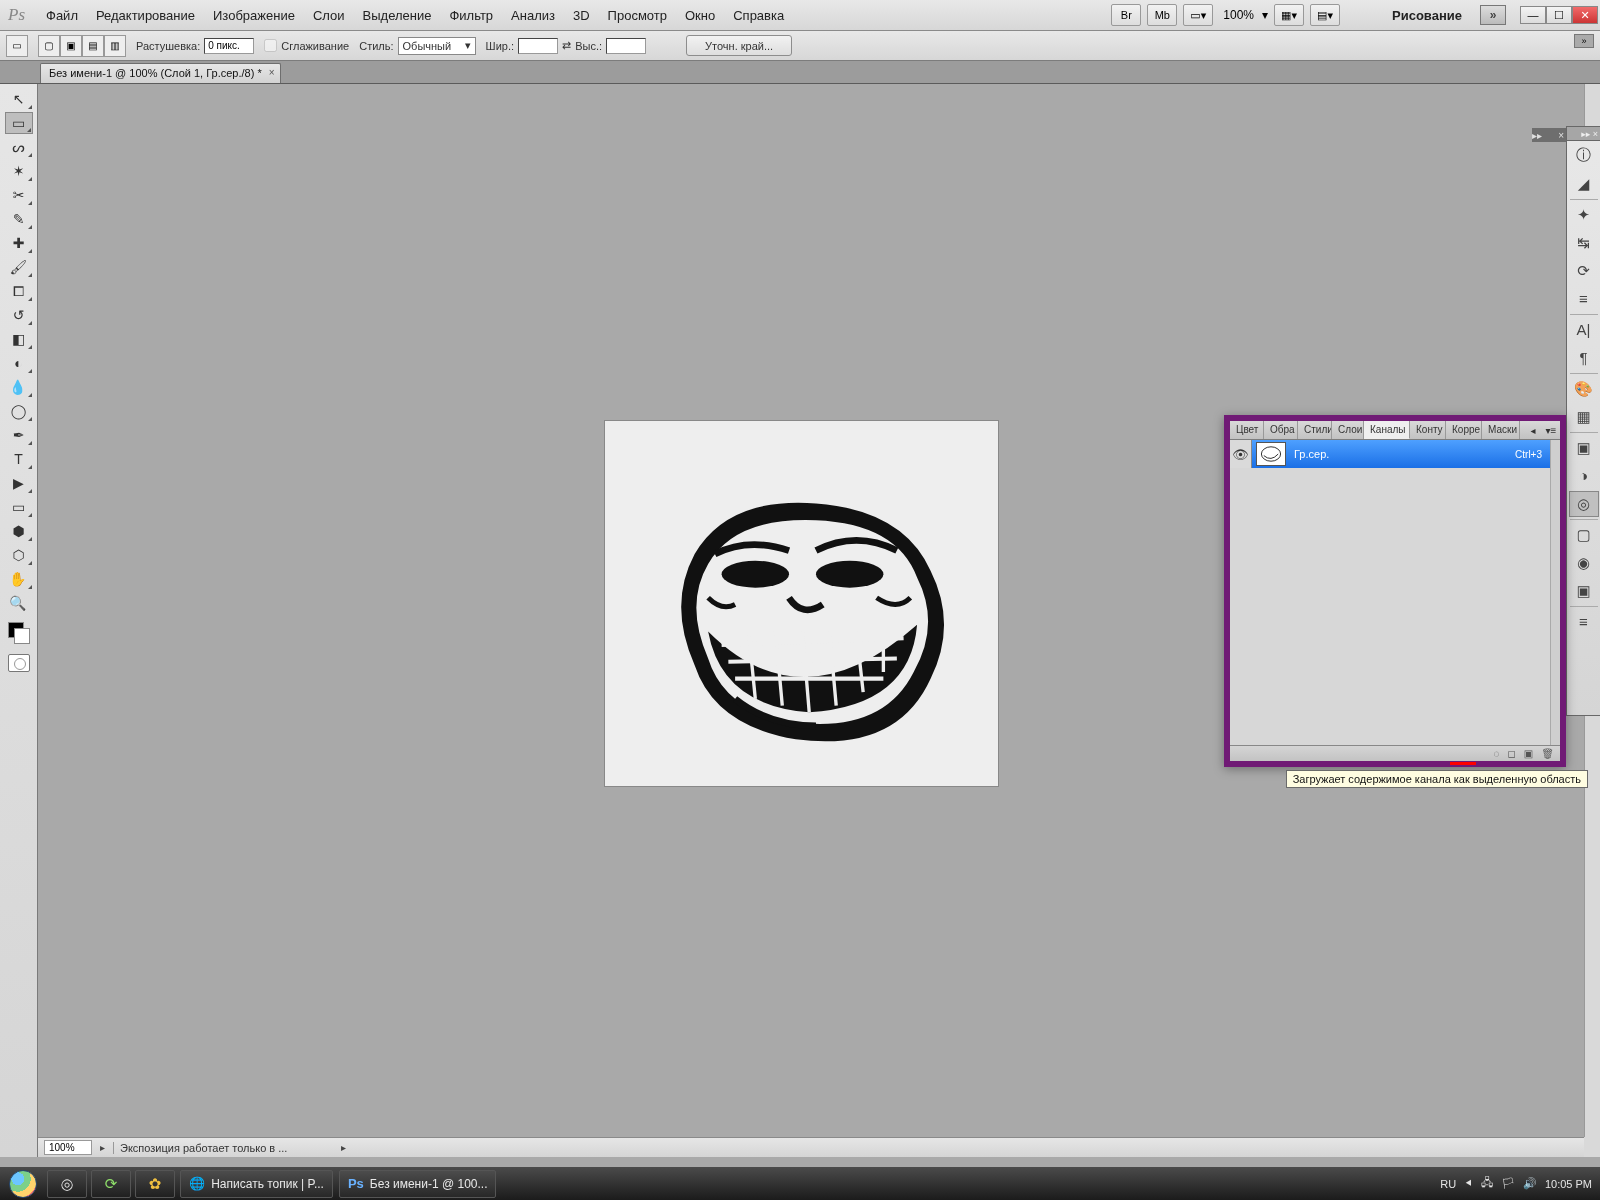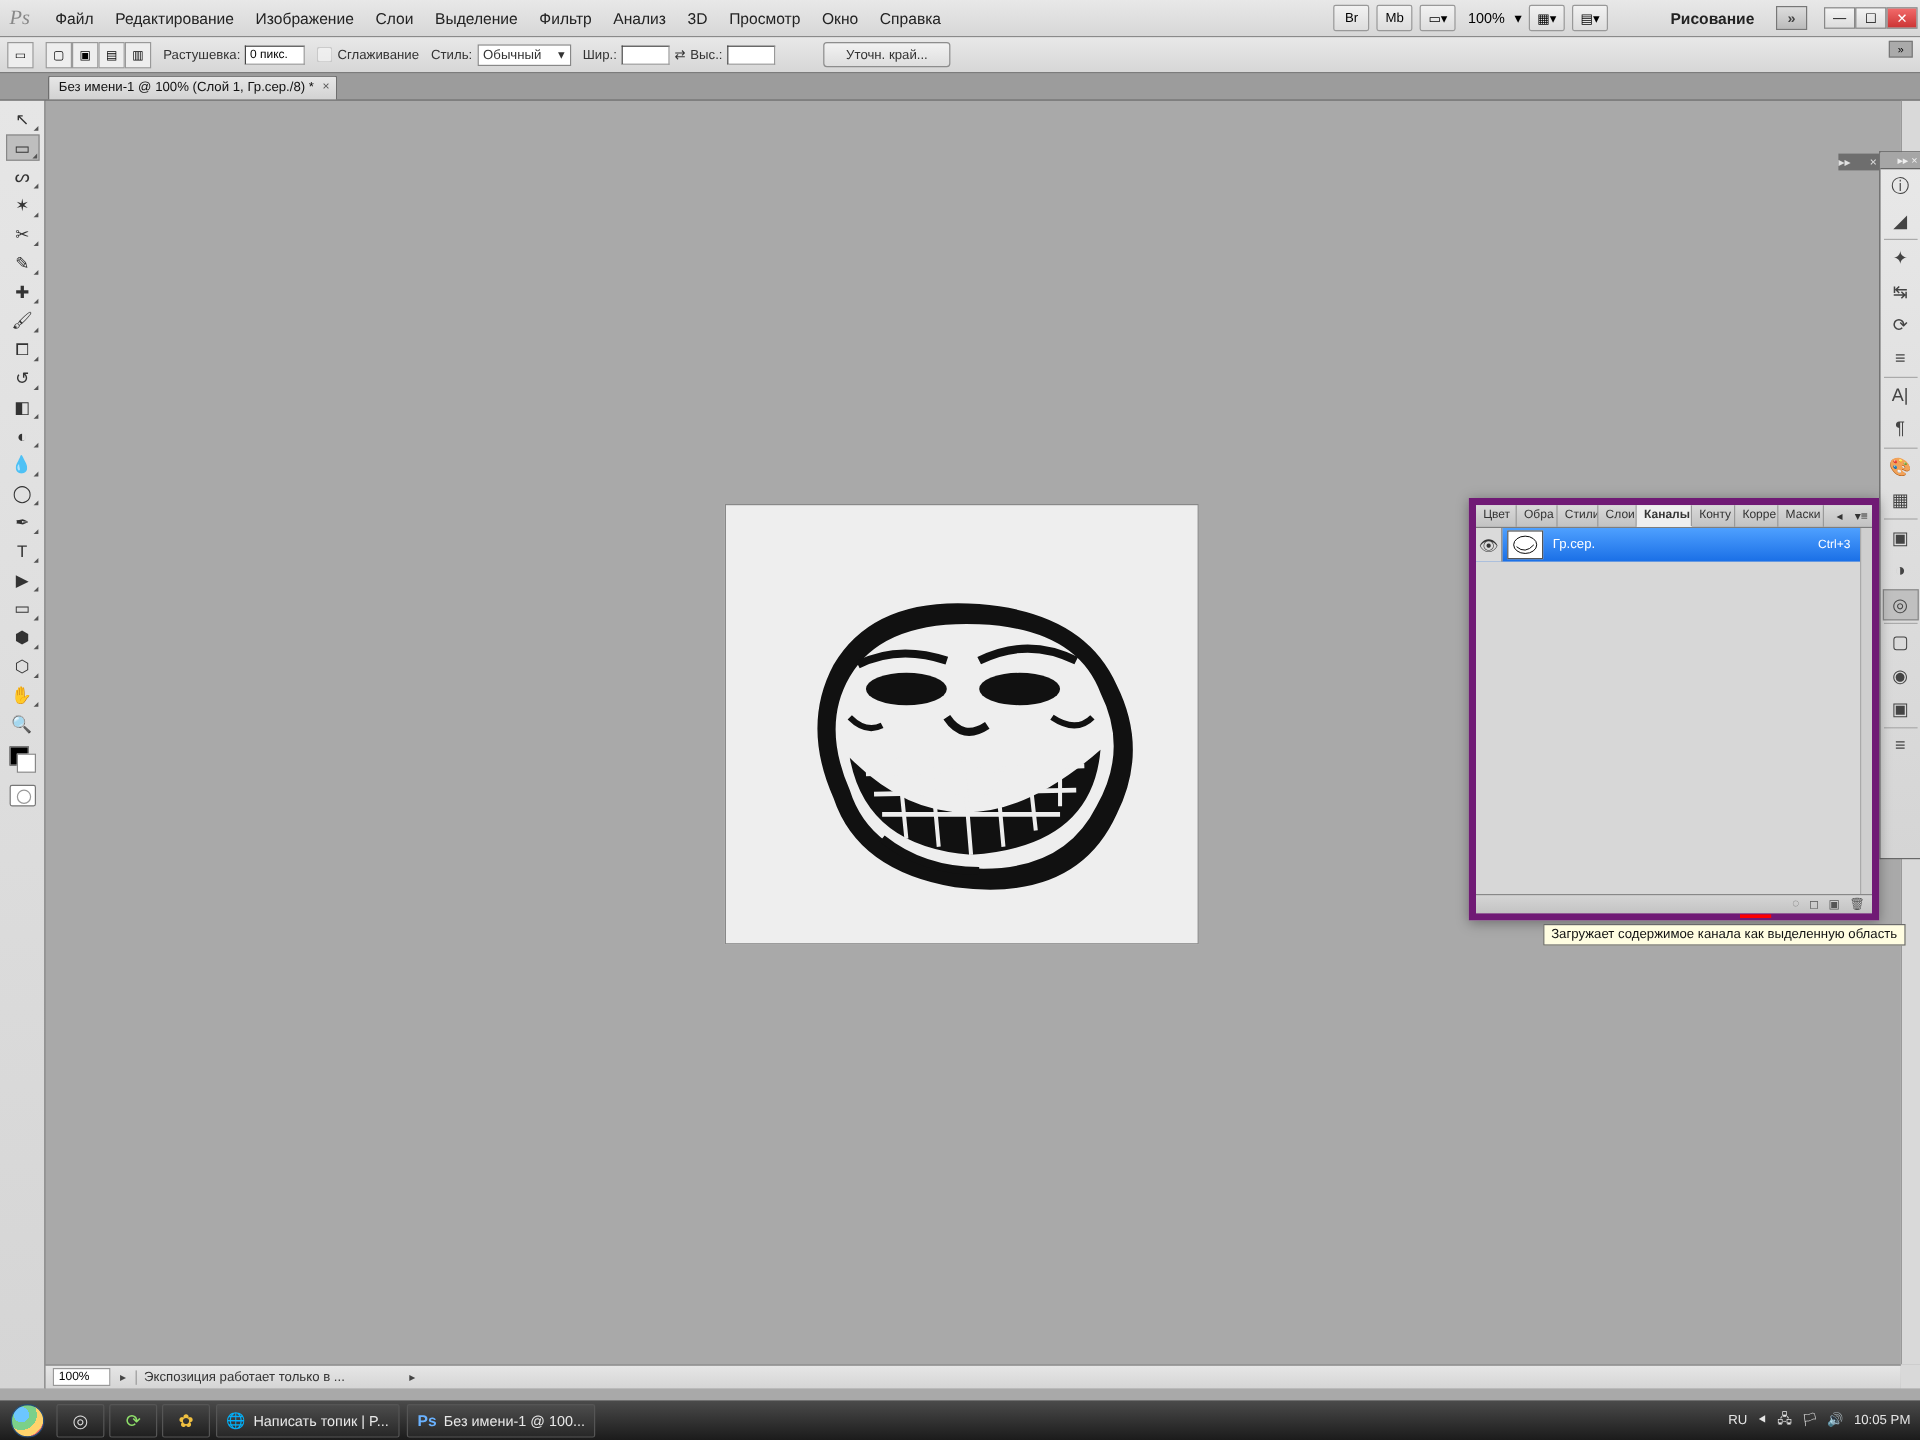--- a/index.html
+++ b/index.html
@@ -54,21 +54,21 @@
 
 .dock{position:absolute;right:0;top:42px;width:34px;height:590px;background:linear-gradient(#e8e8e8,#d5d5d5);border:1px solid #686868;border-right:none;}
 .dock-hdr{height:14px;background:#a6a6a6;border-bottom:1px solid #666;font-size:9px;display:flex;justify-content:flex-end;align-items:center;padding-right:2px;color:#eee;}
 .dock-btn{width:30px;height:26px;margin:2px auto;display:flex;align-items:center;justify-content:center;font-size:15px;color:#444;border-bottom:1px solid transparent;}
 .dock-sep{height:1px;width:28px;margin:2px auto;background:#aaa;}
 .dock-btn.active{background:#c0c0c0;border:1px solid #888;}
 
 .panel{position:absolute;right:34px;top:331px;width:342px;height:352px;background:#dadada;border:6px solid #701a75;box-shadow:0 2px 10px rgba(0,0,0,.35);}
 .panel-tabs{height:19px;background:linear-gradient(#d9d9d9,#c2c2c2);display:flex;font-size:10px;border-bottom:1px solid #7d7d7d;}
 .ptab{padding:3px 6px;border-right:1px solid #999;color:#333;white-space:nowrap;overflow:hidden;}
-.ptab.active{background:#efefef;border-bottom:1px solid #efefef;font-weight:700;}
+.ptab.active{background:#efefef;border-bottom:1px solid #efefef;font-weight:400;}
 .panel-menu{width:18px;display:flex;align-items:center;justify-content:center;font-size:10px;color:#333;}
 .panel-body{position:absolute;top:19px;bottom:16px;left:0;right:10px;background:#d7d7d7;}
 .panel-scroll{position:absolute;top:19px;bottom:16px;right:0;width:10px;background:#cfcfcf;border-left:1px solid #aaa;}
 .channel-row{height:28px;background:linear-gradient(#4ea0ff,#1a6fe6);display:flex;align-items:center;font-size:11px;color:#fff;}
 .ch-eye{width:22px;height:28px;background:#dadada;display:flex;align-items:center;justify-content:center;color:#333;font-size:13px;border-right:1px solid #888;}
 .ch-thumb{width:30px;height:24px;background:#fff;margin:0 4px;border:1px solid #555;display:flex;align-items:center;justify-content:center;}
 .ch-thumb svg{width:24px;height:20px;}
 .ch-name{flex:1;padding-left:4px;}
 .ch-sc{padding-right:8px;font-size:10px;}
 .panel-footer{position:absolute;bottom:0;left:0;right:0;height:16px;background:linear-gradient(#d5d5d5,#c3c3c3);display:flex;align-items:center;justify-content:flex-end;gap:8px;padding:0 6px;border-top:1px solid #888;font-size:10px;color:#555;}

